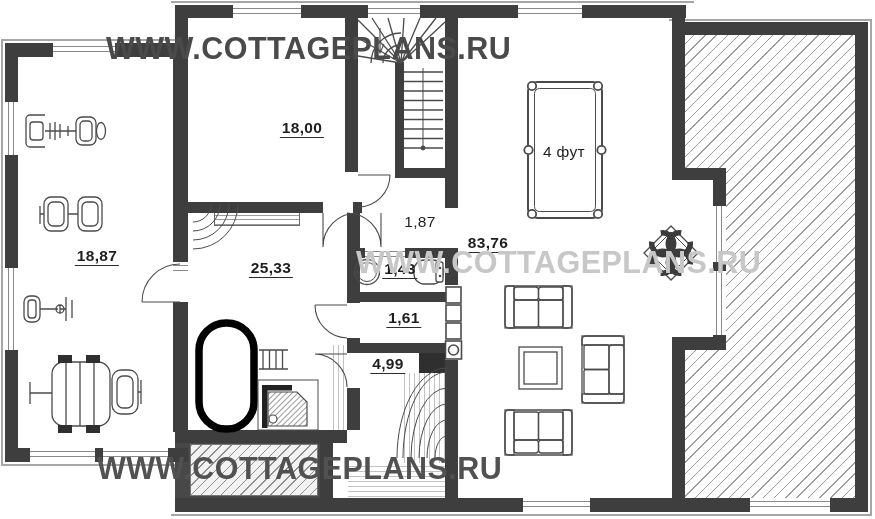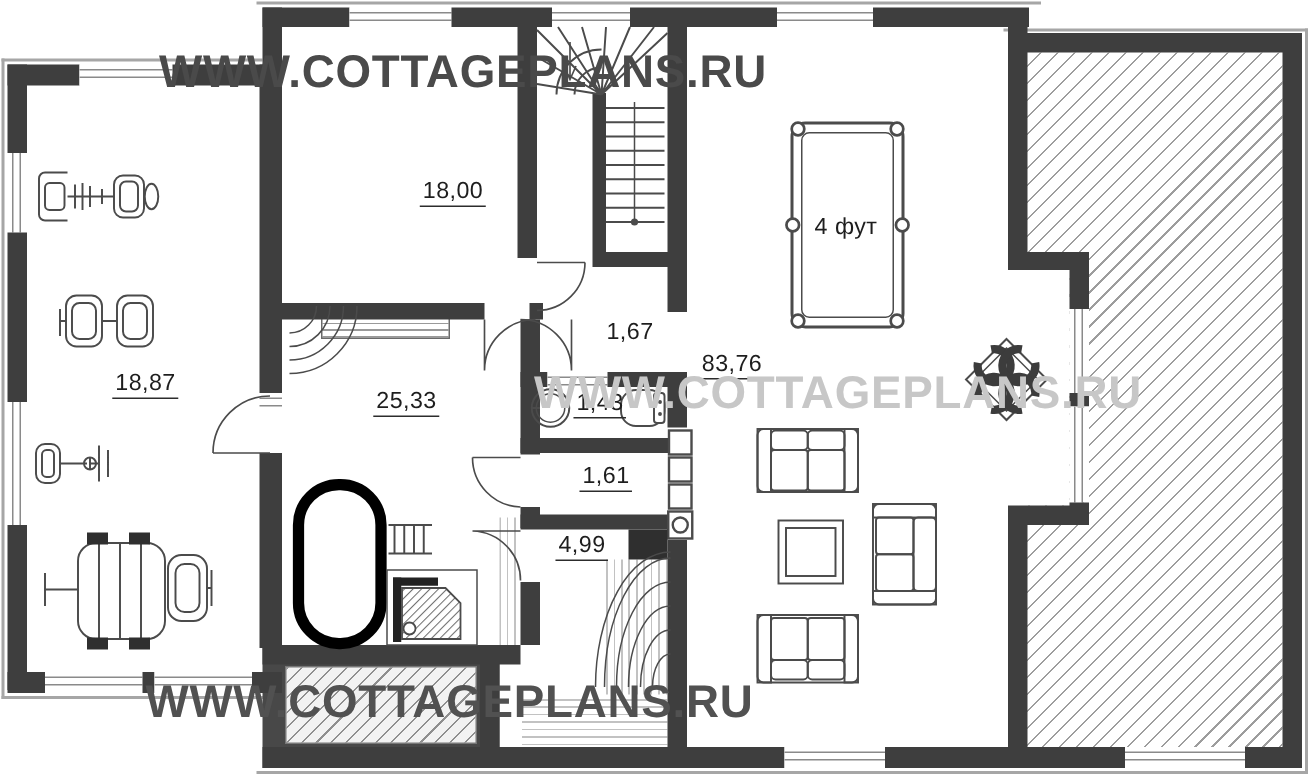--- a/index.html
+++ b/index.html
@@ -17,21 +17,21 @@
   .hatch{position:absolute;background-color:#fff;
      background-image:repeating-linear-gradient(135deg,#9d9d9d 0 1px,transparent 1px 8px);}
   .hatch-porch{position:absolute;background-color:#f2f2f2;border:1px solid #777;
      background-image:repeating-linear-gradient(135deg,#8f8f8f 0 1px,transparent 1px 7px);}
   .slat-h{position:absolute;background-image:repeating-linear-gradient(0deg,#c2c2c2 0 1px,transparent 1px 5px);}
   .slat-v{position:absolute;background-image:repeating-linear-gradient(90deg,#c2c2c2 0 1px,transparent 1px 5px);}
   .bench{position:absolute;border:1px solid #6a6a6a;background-color:#fff;
      background-image:repeating-linear-gradient(0deg,#9a9a9a 0 1px,transparent 1px 4.5px);}
   .lbl{position:absolute;transform:translate(-50%,-50%);font-size:15.5px;color:#1e1e1e;
        white-space:nowrap;letter-spacing:.3px;}
-  .u{border-bottom:1px solid #2c2c2c;padding:0 2px 1px 2px;}
+  .u{border-bottom:1px solid #2c2c2c;padding:0 2px 1px 2px;font-weight:bold;}
   .wm{position:absolute;font-weight:bold;font-size:30.5px;letter-spacing:.5px;white-space:nowrap;}
   .wm-top{left:106px;top:31px;color:#4a4a4a;}
   .wm-mid{left:356px;top:245px;color:#c7c7c7;}
   .wm-bot{left:97px;top:451px;color:#515151;}
   svg{position:absolute;left:0;top:0;}
 </style>
 </head>
 <body>
 
 <div id="plan">
@@ -304,21 +304,21 @@
         <rect x="112" y="370" width="26" height="44" rx="9"></rect>
         <rect x="117" y="376" width="16" height="32" rx="6"></rect>
         <path d="M141 380 V404 M138 392 H141"></path>
       </g>
     </g>
   </svg>
 
   <span class="lbl" style="left:97px;top:256px"><span class="u">18,87</span></span>
   <span class="lbl" style="left:302px;top:128px"><span class="u">18,00</span></span>
   <span class="lbl" style="left:271px;top:268px"><span class="u">25,33</span></span>
-  <span class="lbl" style="left:420px;top:222px"><span>1,67</span></span>
+  <span class="lbl" style="left:420px;top:222px"><span>1,87</span></span>
   <span class="lbl" style="left:488px;top:243px"><span class="u">83,76</span></span>
   <span class="lbl" style="left:400px;top:269px"><span class="u">1,43</span></span>
   <span class="lbl" style="left:404px;top:318px"><span class="u">1,61</span></span>
   <span class="lbl" style="left:388px;top:364px"><span class="u">4,99</span></span>
   <span class="lbl" style="left:564px;top:152px"><span>4 фут</span></span>
 
   <span class="wm wm-top">WWW.COTTAGEPLANS.RU</span>
   <span class="wm wm-mid">WWW.COTTAGEPLANS.RU</span>
   <span class="wm wm-bot">WWW.COTTAGEPLANS.RU</span>
 

